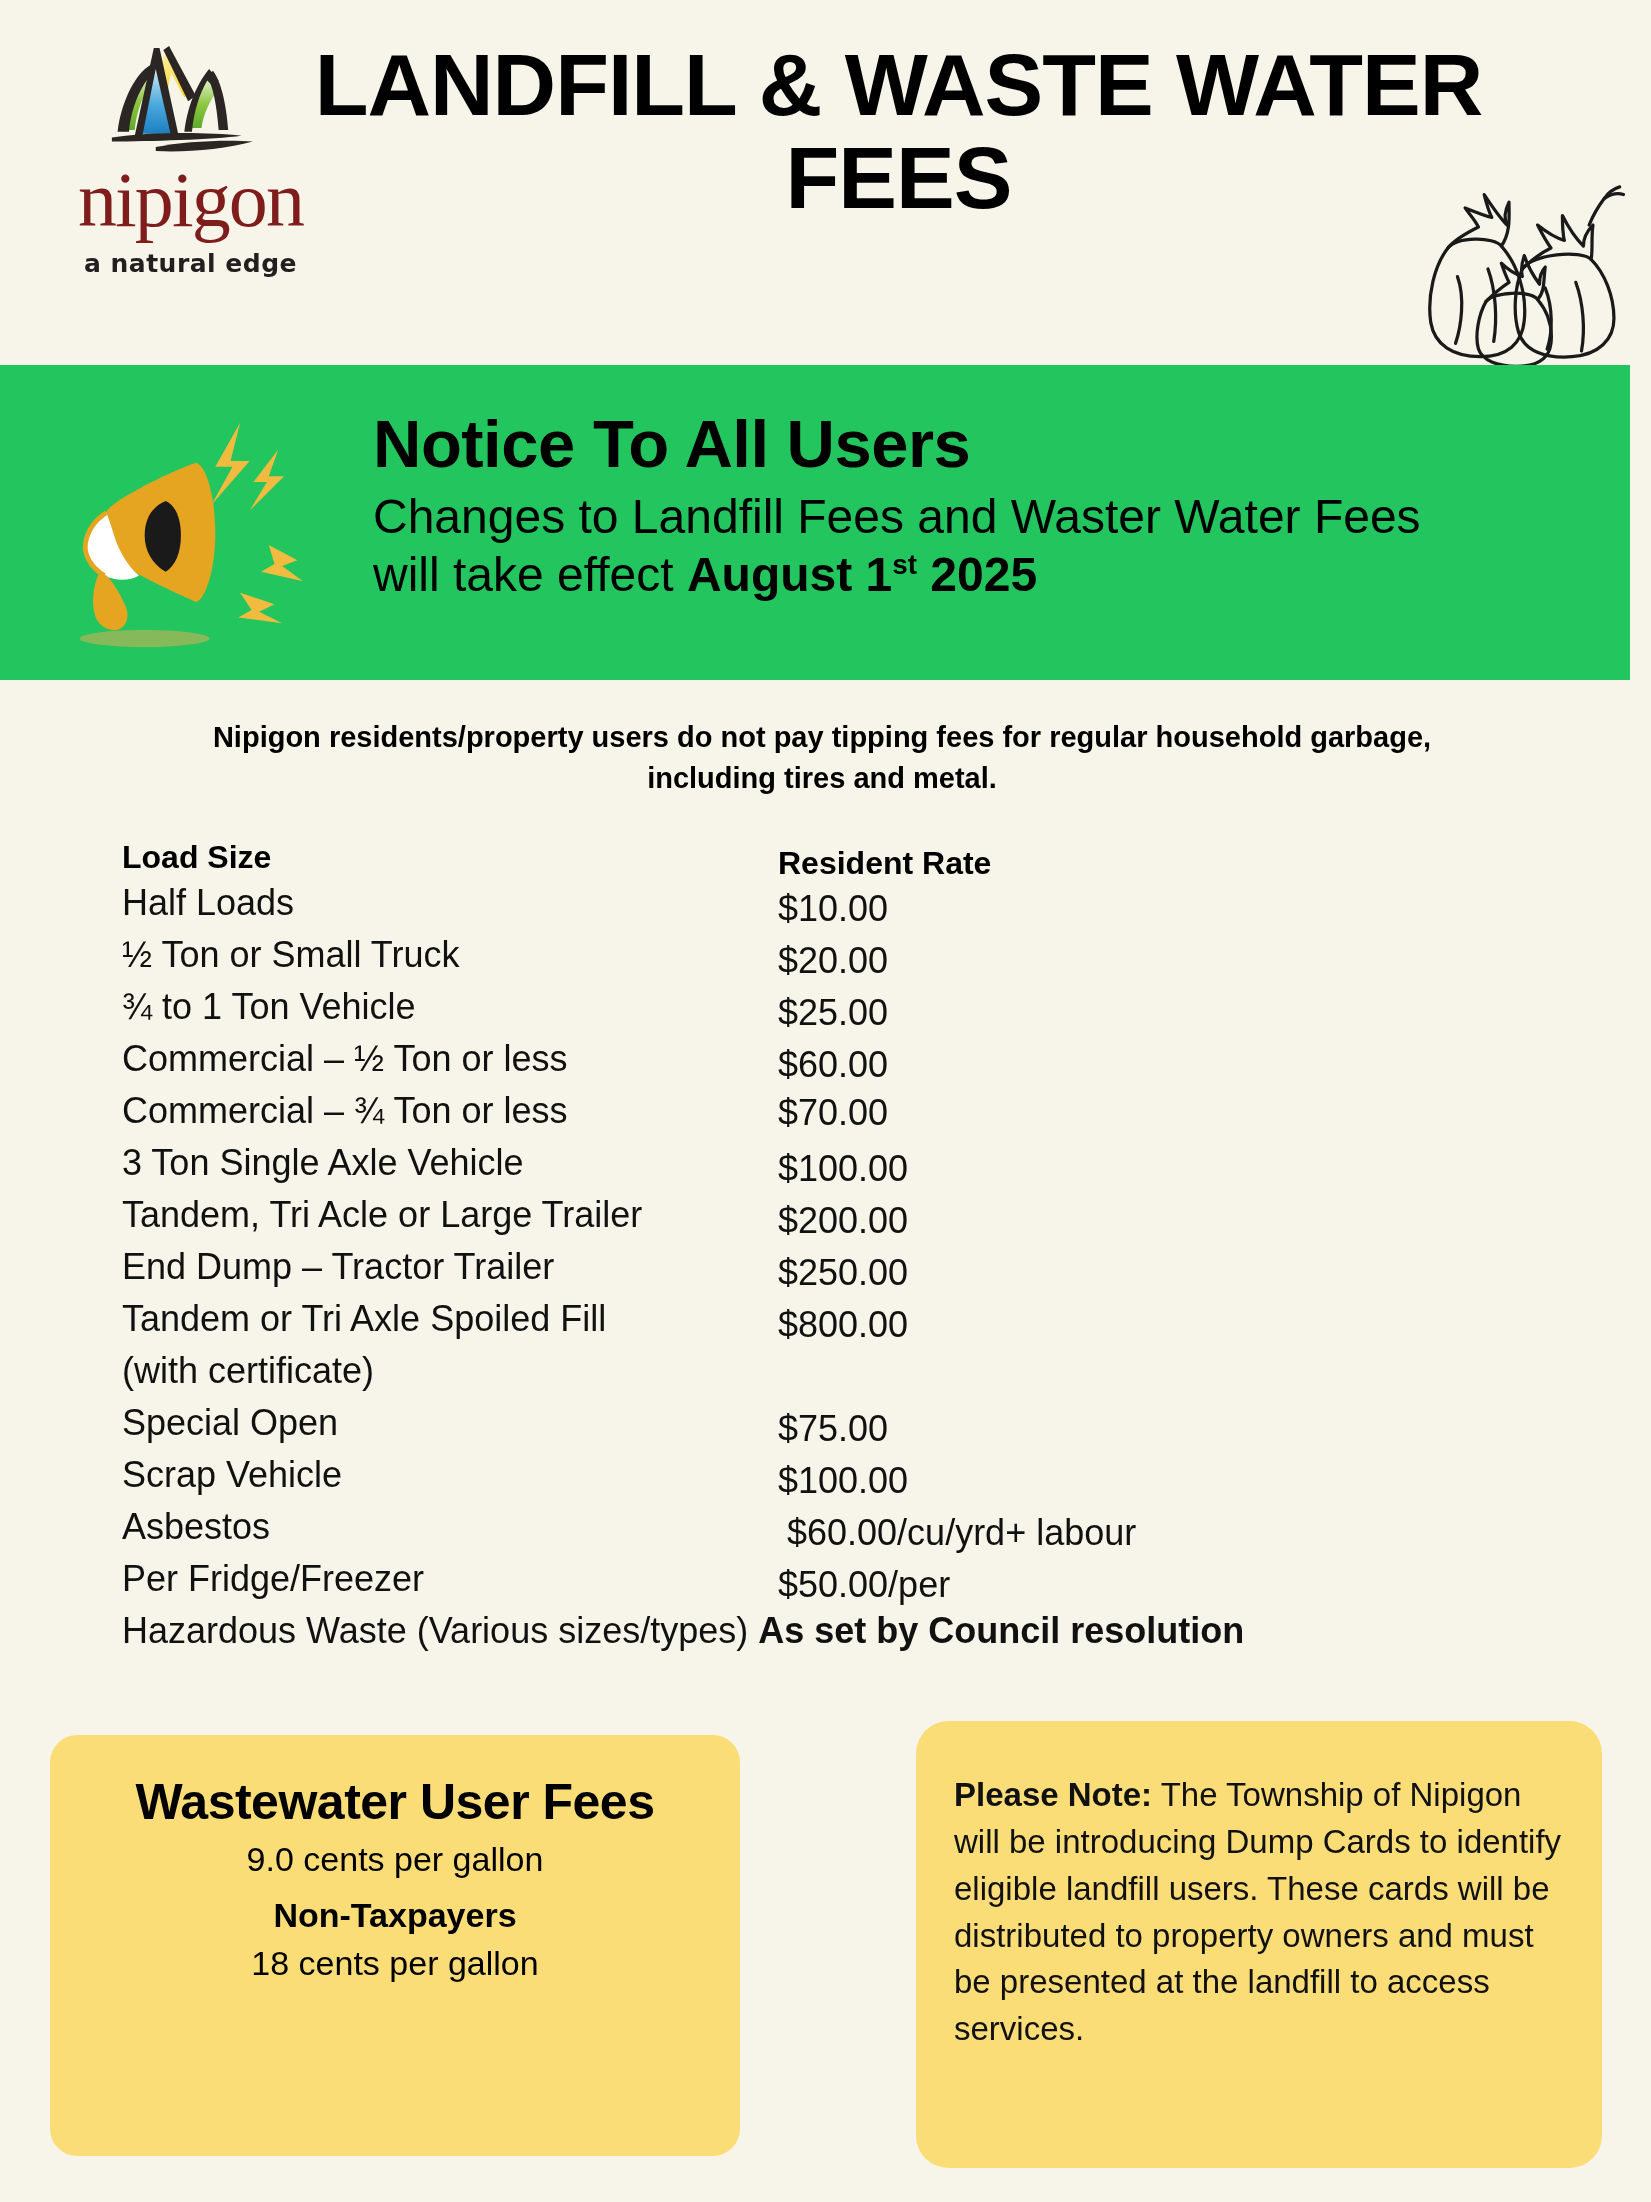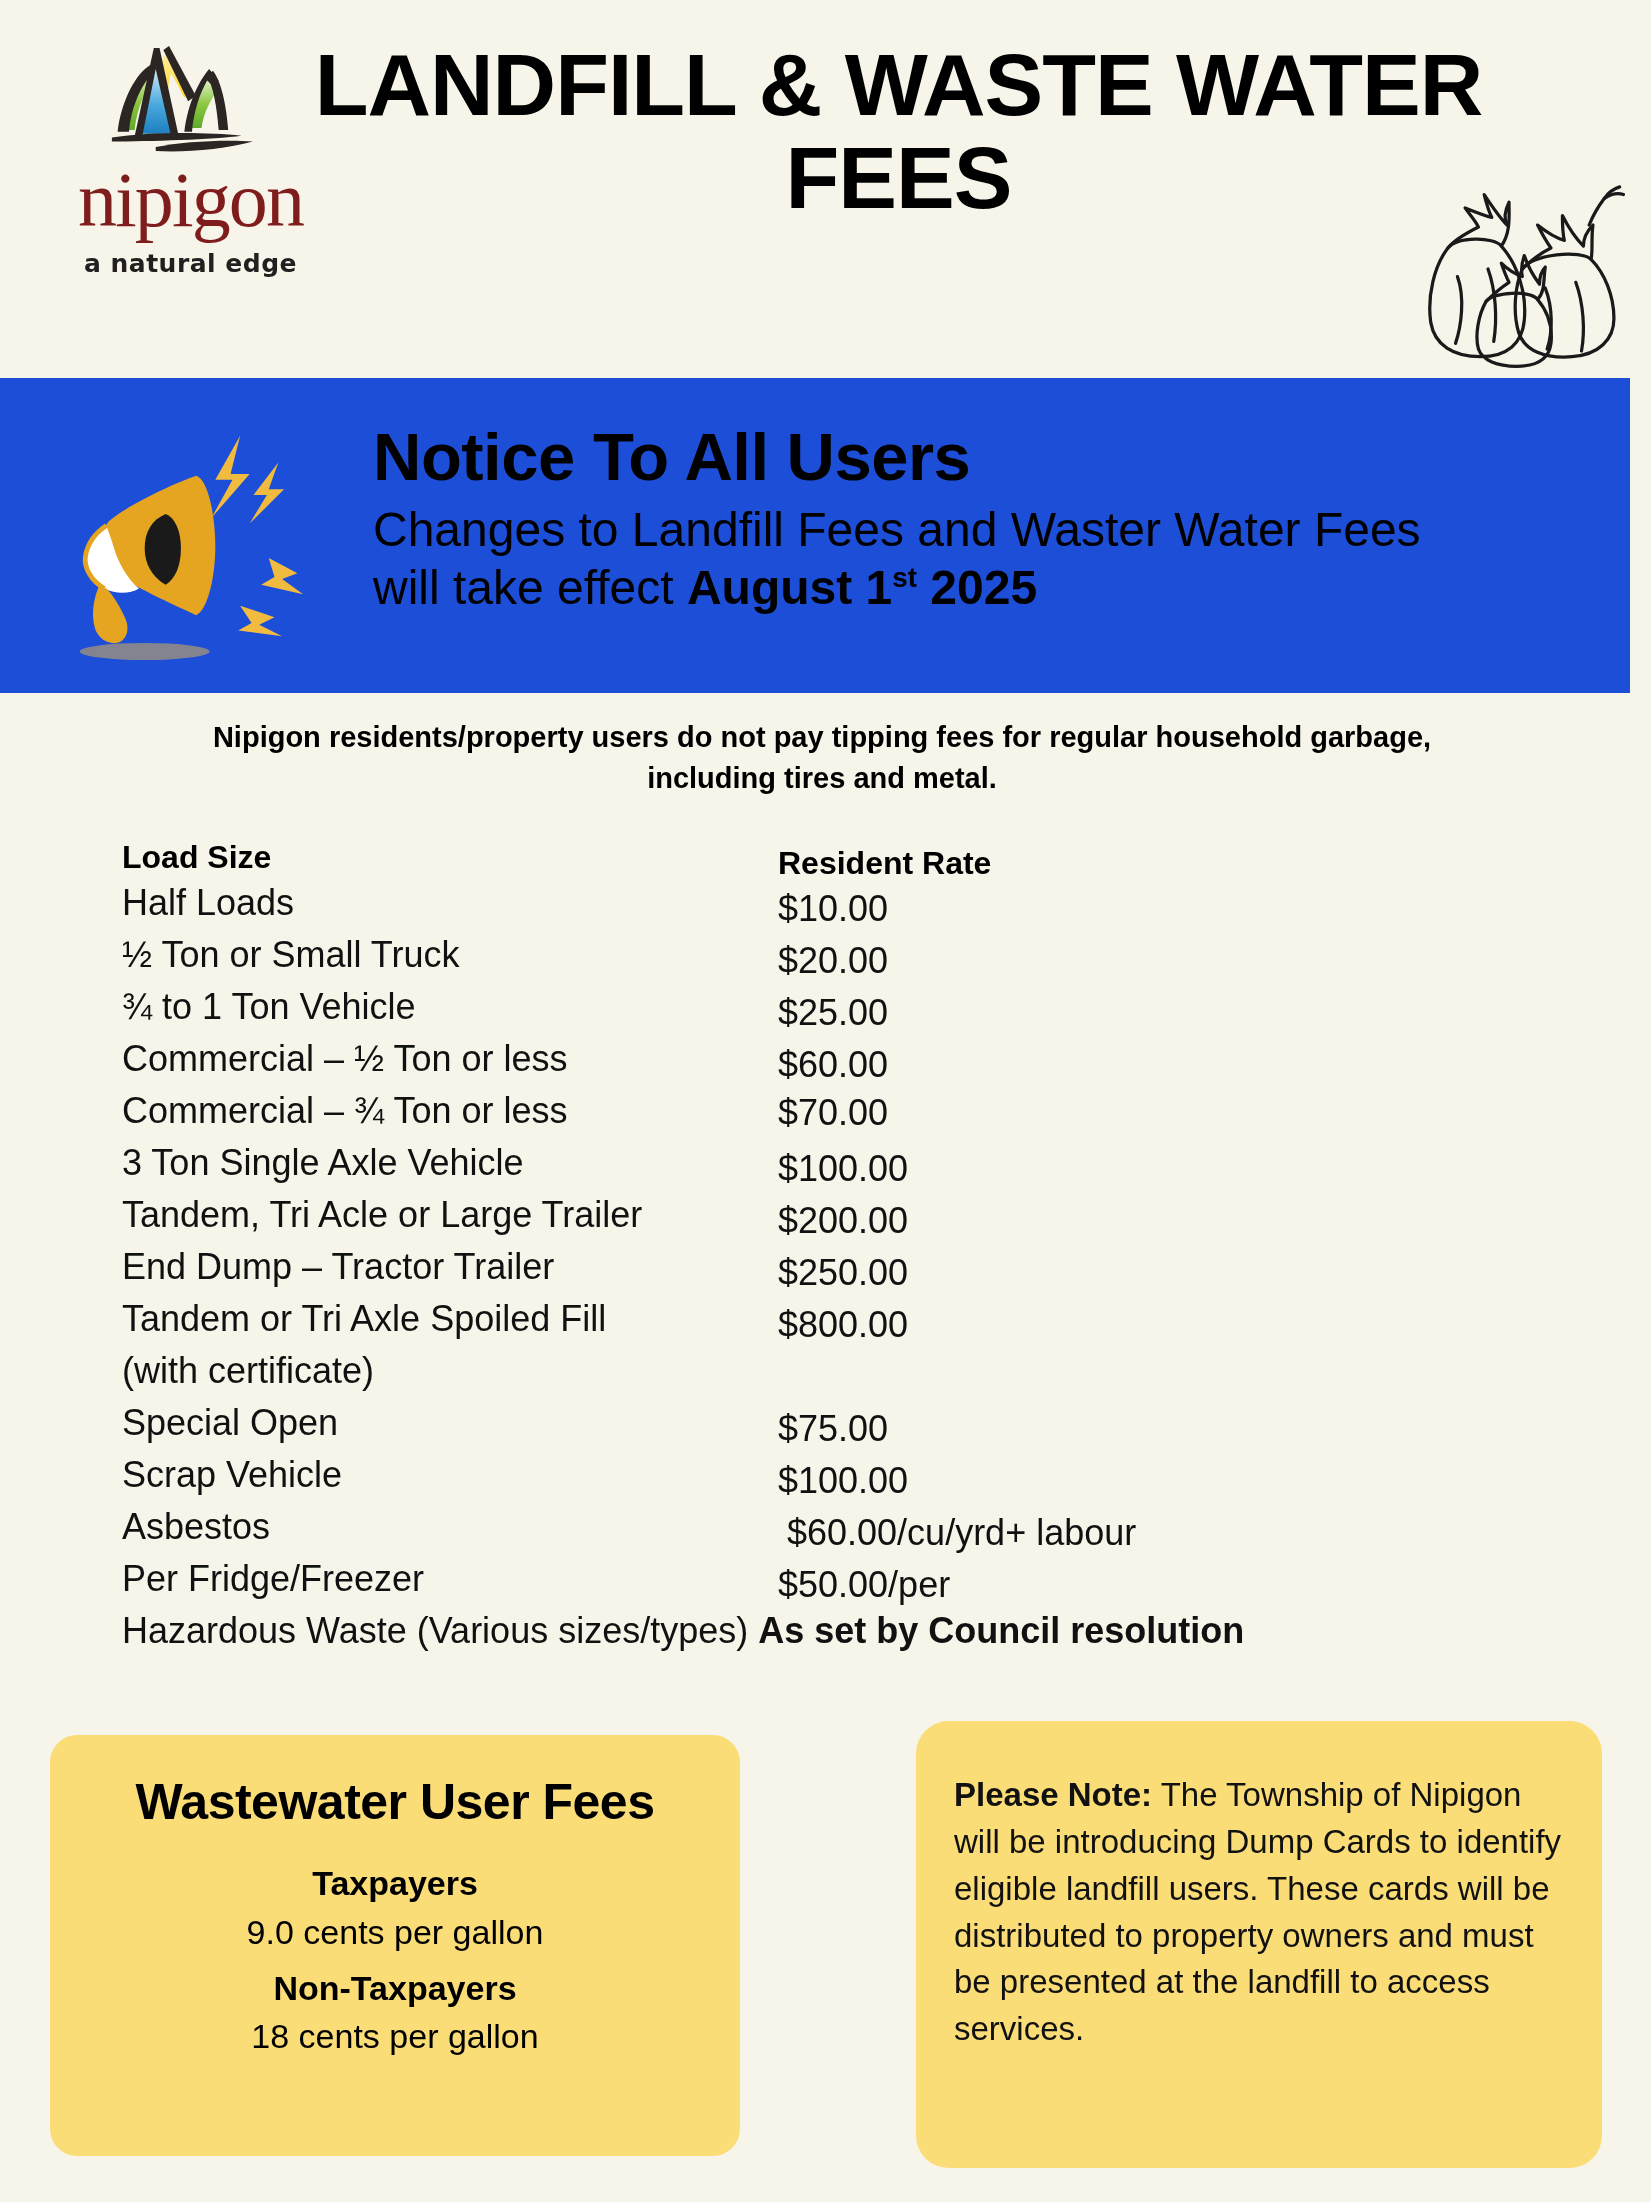--- a/index.html
+++ b/index.html
@@ -74,24 +74,24 @@
     right: 11.5px;
     top: 143px;
     width: 306px;
     height: 229px;
   }
 
   
   .notice-banner {
     position: absolute;
     left: 0;
-    top: 378px;
+    top: 365px;
     width: 1630px;
     height: 315px;
-    background: #1d4ed8;
+    background: #22c55e;
     display: block;
   }
   .megaphone {
     position: absolute;
     left: 53px;
     top: 29px;
     width: 253px;
     height: 258px;
   }
   .notice-text {
@@ -394,21 +394,20 @@
       <span class="label">Per Fridge/Freezer</span>
       <span class="value">$50.00/per</span>
     </div>
     <div class="fee-row hazard-row">
       <span class="label"><span>Hazardous Waste (Various sizes/types) </span><b>As set by Council resolution</b></span>
     </div>
   </div>
 
   <div class="box box-left">
     <div class="ww-title">Wastewater User Fees</div>
-    <div class="ww-label">Taxpayers</div>
     <div class="ww-val">9.0 cents per gallon</div>
     <div class="ww-label second">Non-Taxpayers</div>
     <div class="ww-val">18 cents per gallon</div>
   </div>
 
   <div class="box box-right">
     <p><b>Please Note:</b><span> The Township of Nipigon will be introducing Dump Cards to identify eligible landfill users. These cards will be distributed to property owners and must be presented at the landfill to access services.</span></p>
   </div>
 
 </div>

